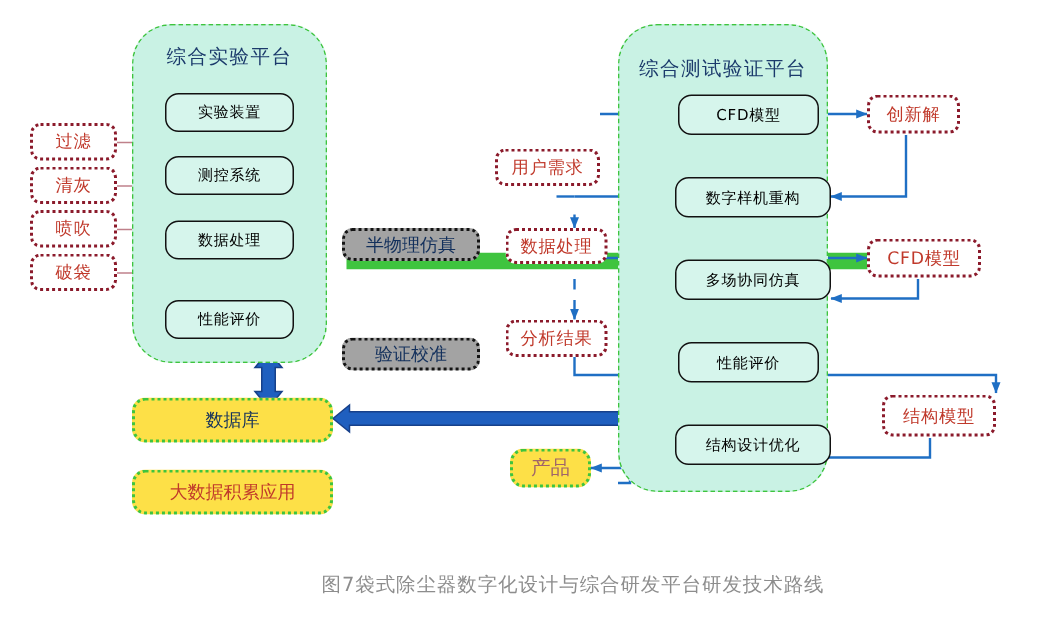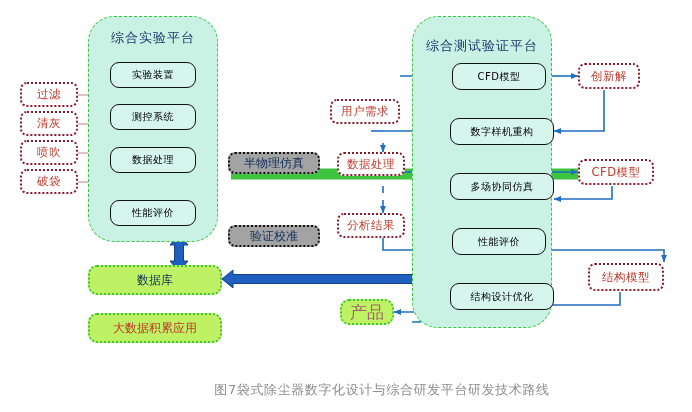--- a/index.html
+++ b/index.html
@@ -65,31 +65,31 @@
     border-radius:7px;
     box-sizing:border-box;
     display:flex;align-items:center;justify-content:center;
     color:#13305c;
     font-size:12px;
     white-space:nowrap;
   }
   
   .gbox{
     position:absolute;
-    background:#bef264;
+    background:#fde047;
     border:2px dotted #3ec43e;
     border-radius:9px;
     box-sizing:border-box;
     display:flex;align-items:center;justify-content:center;
     font-size:12px;
     white-space:nowrap;
   }
   .gbox.blue-t{color:#13305c;}
   .gbox.red-t{color:#c0392b;}
-  .gbox.grey-t{color:#a0656a;font-size:17px;}
+  .gbox.grey-t{color:#a0656a;font-size:13px;}
 
   
   svg.layer{position:absolute;left:0;top:0;width:692px;height:412px;overflow:visible;}
   svg.under{z-index:1;}
   .platform{z-index:2;}
   .pbox{z-index:6;}
   .dbox,.kbox,.gbox{z-index:7;}
   .platform-title{z-index:6;}
 
   

